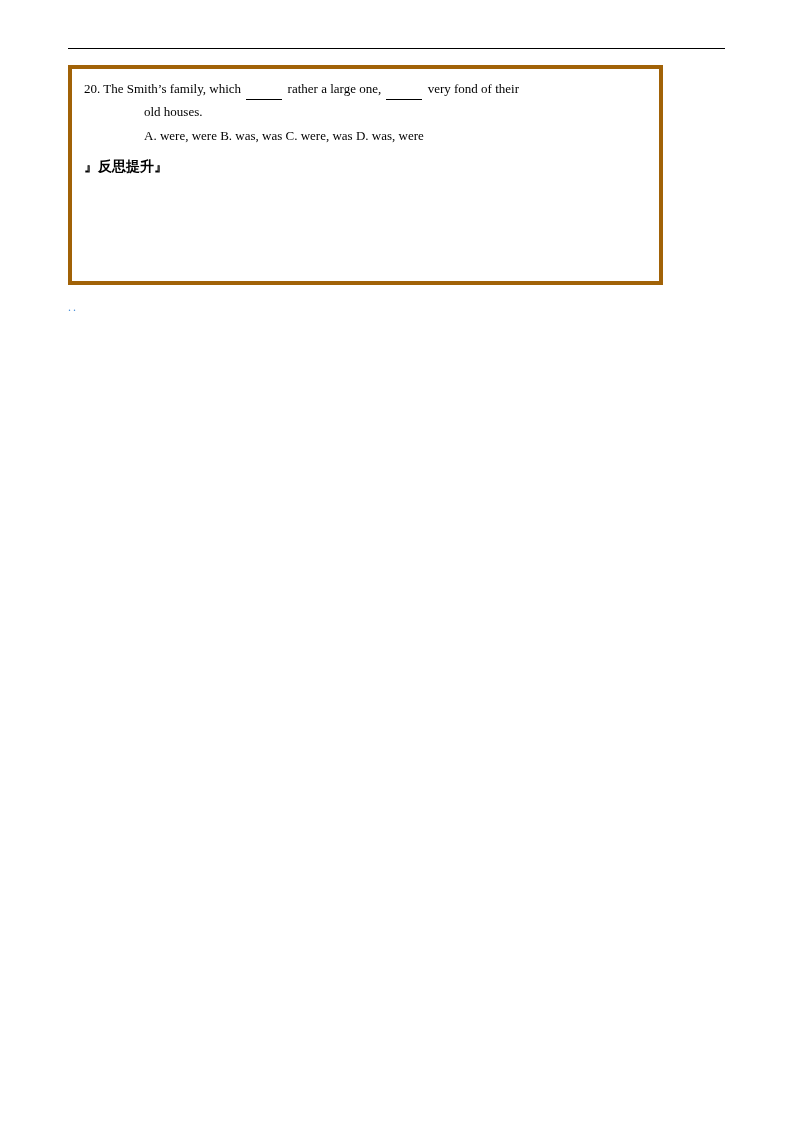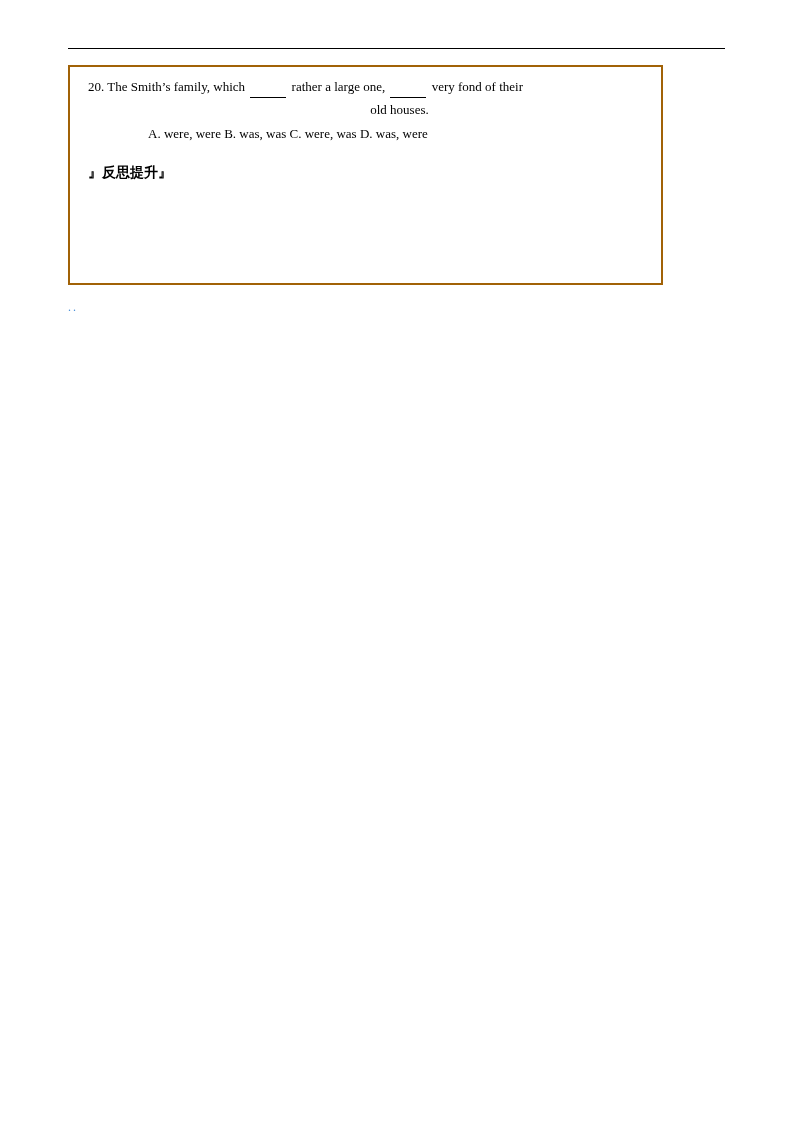--- a/index.html
+++ b/index.html
@@ -25,22 +25,22 @@
       right: 68px;
       height: 1px;
       background: #000000;
     }
 
     .question-box {
       position: absolute;
       top: 65px;
       left: 68px;
       right: 130px;
-      border: 2px solid #a16207;
-      padding: 8px 10px 60px 18px;
+      border: 4px solid #a16207;
+      padding: 8px 10px 60px 12px;
       min-height: 220px;
     }
 
     .question-number {
       font-size: 13px;
       font-family: "Times New Roman", serif;
       display: inline;
     }
 
     .question-line1 {
@@ -49,21 +49,20 @@
       font-family: "Times New Roman", serif;
       line-height: 1.8;
     }
 
     .question-line2 {
       display: block;
       font-size: 13px;
       font-family: "Times New Roman", serif;
       line-height: 1.8;
       padding-left: 60px;
-      text-align: center;
     }
 
     .options-line {
       display: block;
       font-size: 13px;
       font-family: "Times New Roman", serif;
       line-height: 1.8;
       padding-left: 60px;
     }
 
@@ -73,21 +72,21 @@
       border-bottom: 1px solid #000;
       vertical-align: bottom;
       margin: 0 2px;
     }
 
     .section-label {
       display: block;
       font-weight: bold;
       font-size: 14px;
       font-family: "SimSun", "宋体", serif;
-      margin-top: 14px;
+      margin-top: 6px;
       line-height: 2;
     }
 
     .dots-line {
       position: absolute;
       top: 300px;
       left: 68px;
       font-size: 12px;
       color: #4a90d9;
       letter-spacing: 2px;

